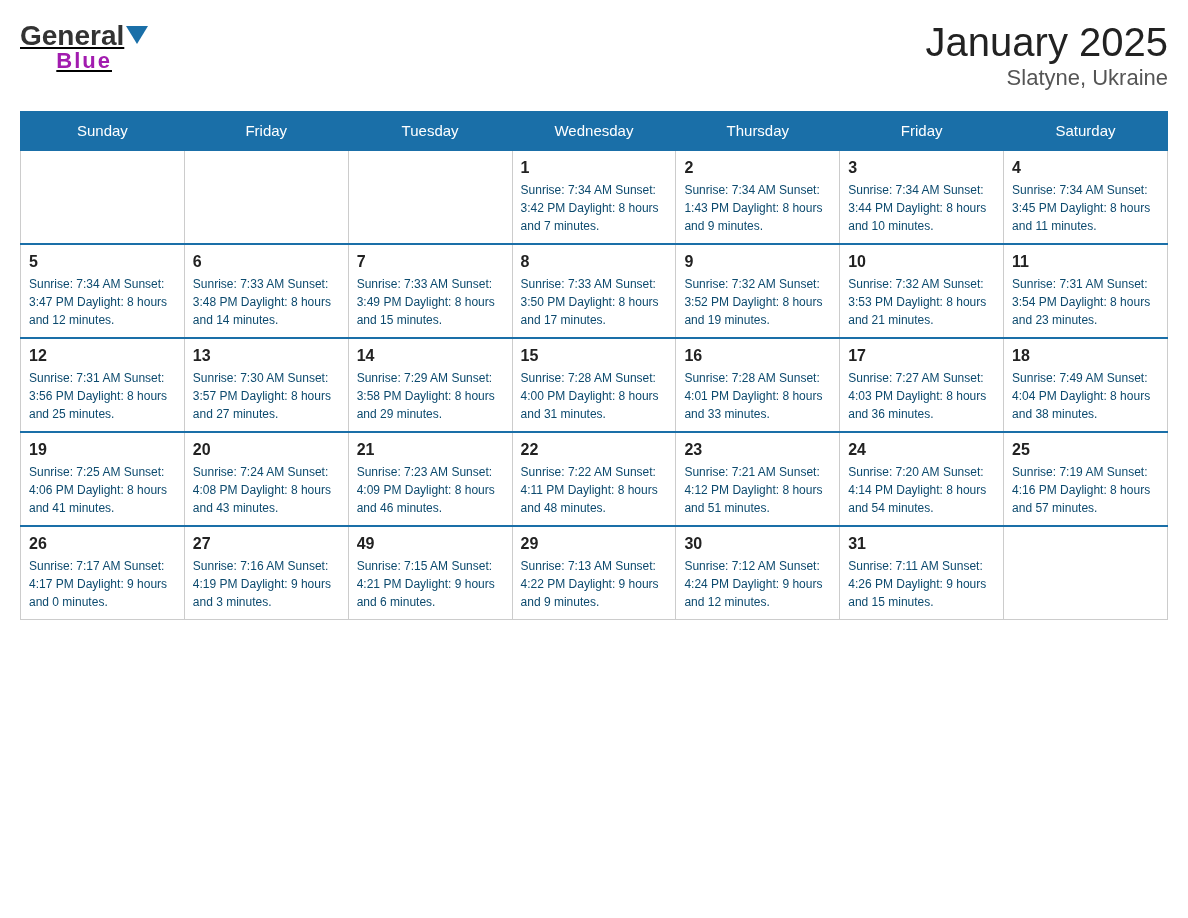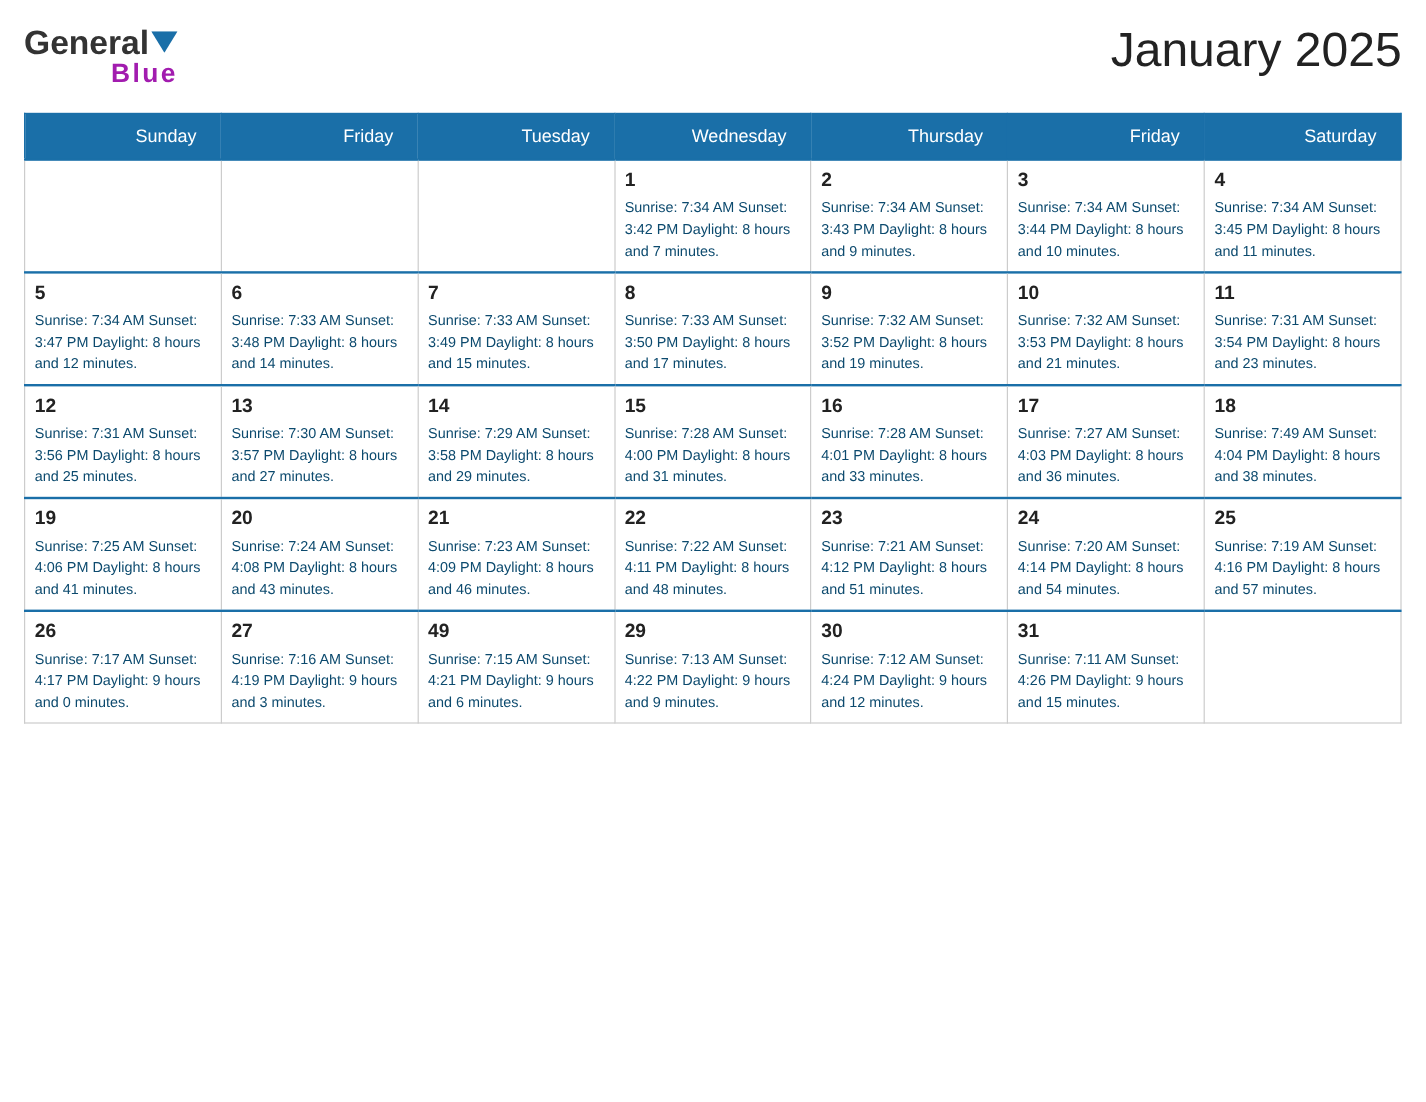--- a/index.html
+++ b/index.html
@@ -31,21 +31,21 @@
     .calendar {
       width: 100%;
       border-collapse: collapse;
     }
     .calendar th {
       background: #1a6fa8;
       color: #fff;
       padding: 10px 20px;
       font-size: 15px;
       font-weight: normal;
-      text-align: right;
+      text-align: center;
       border: 1px solid #1a6fa8;
     }
     .calendar td {
       vertical-align: top;
       padding: 8px;
       border: 1px solid #ccc;
       width: 14.285%;
       min-height: 100px;
     }
     .calendar tr td {
@@ -62,21 +62,22 @@
       font-size: 12px;
       color: #0c4a6e;
       line-height: 1.5;
     }
     .empty-cell {
       background: #fff;
     }
     .logo-wrapper {
       display: flex;
       flex-direction: column;
-      align-items: flex-end;
+      align-items: center;
+      text-decoration: underline;
     }
     .logo-line1 {
       display: flex;
       align-items: center;
     }
     .logo-general {
       font-size: 28px;
       font-weight: bold;
       color: #333;
     }
@@ -96,20 +97,21 @@
     <div class="logo-line1">
       <span class="logo-general">General</span>
       <svg width="22" height="18" viewBox="0 0 22 18" style="margin-left:2px;margin-bottom:2px;">
         <polygon points="0,0 22,0 11,18" fill="#1a6fa8"></polygon>
       </svg>
     </div>
     <div class="logo-line2">Blue</div>
   </div>
   <div class="title-section">
     <div class="month-title">January 2025</div>
+    <div class="location">Slatyne, Ukraine</div>
   </div>
 </div>
 
 <table class="calendar">
   <thead>
     <tr>
       <th>Sunday</th>
       <th>Friday</th>
       <th>Tuesday</th>
       <th>Wednesday</th>
@@ -125,21 +127,21 @@
         <td class="empty-cell"></td>
         <td>
           <span class="day-number">1</span>
           <div class="day-info">Sunrise: 7:34 AM
 Sunset: 3:42 PM
 Daylight: 8 hours and 7 minutes.</div>
         </td>
         <td>
           <span class="day-number">2</span>
           <div class="day-info">Sunrise: 7:34 AM
-Sunset: 3:43 PM
+Sunset: 1:43 PM
 Daylight: 8 hours and 9 minutes.</div>
         </td>
         <td>
           <span class="day-number">3</span>
           <div class="day-info">Sunrise: 7:34 AM
 Sunset: 3:44 PM
 Daylight: 8 hours and 10 minutes.</div>
         </td>
         <td>
           <span class="day-number">4</span>

